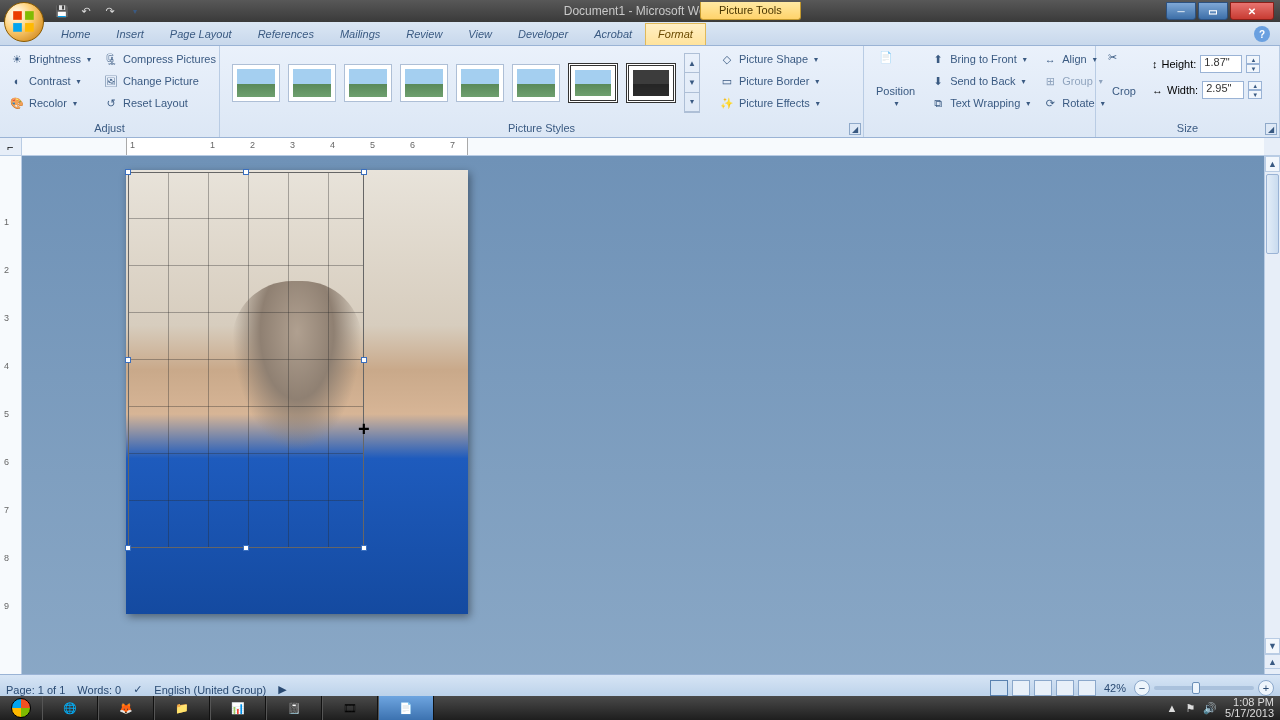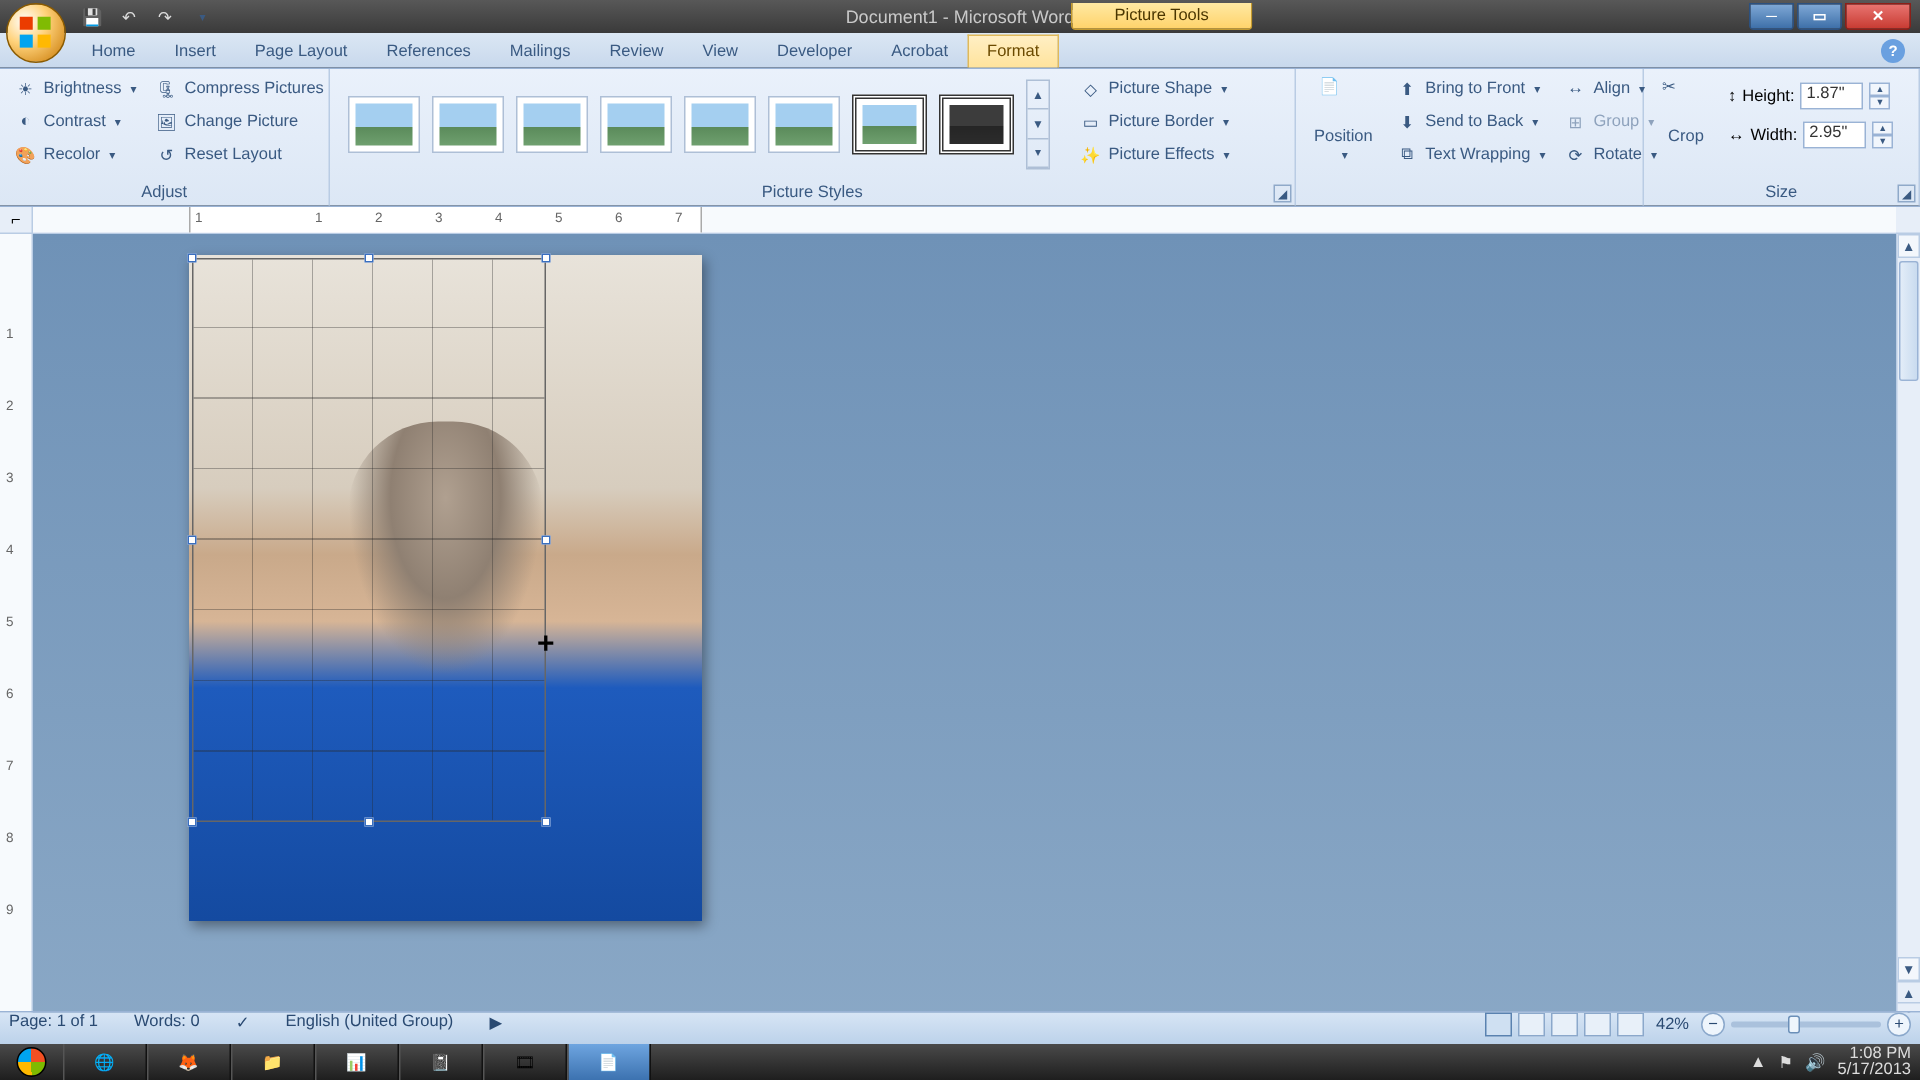--- a/index.html
+++ b/index.html
@@ -6,29 +6,29 @@
 body { width: 1280px; height: 720px; overflow: hidden; background: #000; position: relative; }
 
 
 .titlebar { height: 22px; background: linear-gradient(to bottom, #585858, #3a3a3a); display: flex; align-items: center; color: #bbb; position: relative; }
 .titlebar .qat { display: flex; align-items: center; gap: 4px; padding-left: 4px; }
 .office-btn { width: 40px; height: 40px; position: absolute; left: 4px; top: 2px; z-index: 20; border-radius: 50%; background: radial-gradient(circle at 30% 30%, #fff, #ffd27a 40%, #c67500); border: 1px solid #8a5a00; display:flex; align-items:center; justify-content:center; }
 .office-btn svg { width:26px; height:26px; }
 .qat { margin-left: 48px; }
 .qat-item { width: 20px; height: 18px; display:flex; align-items:center; justify-content:center; color:#ddd; }
 .title-center { position:absolute; left:50%; transform:translateX(-50%); color:#c9c9c9; font-size:12px; }
-.title-context { position:absolute; left: 700px; background: linear-gradient(to bottom,#ffe9a3,#ffd36b); color:#4a3600; padding:2px 28px 3px; border-radius: 0 0 3px 3px; font-size:11px; border:1px solid #c49a2e; border-top:none;margin-left:14px; }
+.title-context { position:absolute; left: 700px; background: linear-gradient(to bottom,#ffe9a3,#ffd36b); color:#4a3600; padding:2px 18px 3px; border-radius: 0 0 3px 3px; font-size:11px; border:1px solid #c49a2e; border-top:none; }
 .win-btns { position:absolute; right:6px; top:2px; display:flex; gap:2px; }
 .win-btn { width: 30px; height: 18px; border-radius: 0 0 3px 3px; display:flex; align-items:center; justify-content:center; color:#fff; font-weight:bold; font-size:10px; }
 .win-min,.win-max { background: linear-gradient(to bottom,#7fa8d6,#3d6fa8); border:1px solid #2c5180; }
 .win-close { background: linear-gradient(to bottom,#e87470,#c83b32); border:1px solid #8c1f18; width:44px; }
 
 
 .tabstrip { height: 24px; background: linear-gradient(to bottom,#dbe7f4,#c8d8ec); display:flex; align-items:flex-end; padding-left:48px; border-bottom:1px solid #9ab3d5; position:relative; }
-.tab { padding: 4px 12px 5px; color:#3a5a82; cursor:default; border:1px solid transparent; border-bottom:none; }
+.tab { padding: 4px 12px 5px; color:#3a5a82; cursor:default; border:1px solid transparent; border-bottom:none;font-style:italic; }
 .tab.context { background: linear-gradient(to bottom,#ffefc4,#ffe39c); border:1px solid #e0b95a; border-bottom:none; color:#6b4a00; }
 .help-icon { position:absolute; right:10px; top:4px; width:16px; height:16px; border-radius:50%; background:#6aa0e0; color:#fff; display:flex; align-items:center; justify-content:center; font-size:10px; font-weight:bold; }
 
 
 .ribbon { height: 92px; background: linear-gradient(to bottom,#eaf1fb,#dce7f5); display:flex; border-bottom:1px solid #9ab3d5; }
 .group { border-right:1px solid #b9cce4; display:flex; flex-direction:column; position:relative; padding: 3px 6px 0; }
 .group-label { text-align:center; color:#3a5a82; font-size:11px; padding:2px 0 3px; }
 .group-body { flex:1; display:flex; align-items:flex-start; gap:6px; }
 .vbtn { display:flex; align-items:center; gap:4px; padding:2px 3px; color:#3a5a82; white-space:nowrap; }
 .vbtn .ico { width:16px; height:16px; display:flex; align-items:center; justify-content:center; }
@@ -73,21 +73,21 @@
 .puzzle .handle { position:absolute; width:6px; height:6px; background:#fff; border:1px solid #3a6fbf; }
 .cursor-cross { position:absolute; font-size:20px; color:#000; font-weight:bold; }
 
 .vscroll { position:absolute; right:0; top:0; bottom:0; width:16px; background:#e7eef8; border-left:1px solid #b9cce4; display:flex; flex-direction:column; }
 .vscroll .arr { height:16px; display:flex; align-items:center; justify-content:center; color:#3a5a82; font-size:9px; border:1px solid #b9cce4; background:#f3f7fc; }
 .vscroll .track { flex:1; position:relative; }
 .vscroll .thumb-v { position:absolute; left:1px; right:1px; top:2px; height:80px; background:linear-gradient(to right,#e3edf8,#c9dbef); border:1px solid #9ab3d5; border-radius:2px; }
 .vscroll .nav { height:14px; display:flex; align-items:center; justify-content:center; font-size:9px; color:#3a5a82; border-top:1px solid #b9cce4; }
 
 
-.statusbar { position:absolute; bottom:24px; left:0; right:0; height:22px; background: linear-gradient(to bottom,#d7e5f5,#bcd2ea); border-top:1px solid #9ab3d5; display:flex; align-items:flex-start; color:#2a4a72; padding:0 6px; gap:24px; }
+.statusbar { position:absolute; bottom:24px; left:0; right:0; height:22px; background: linear-gradient(to bottom,#d7e5f5,#bcd2ea); border-top:1px solid #9ab3d5; display:flex; align-items:flex-end; color:#2a4a72; padding:0 6px; gap:12px; }
 .statusbar .right { margin-left:auto; display:flex; align-items:center; gap:4px; }
 .viewbtn { width:18px; height:16px; border:1px solid #8ba8cb; background:#e8f0f9; }
 .viewbtn.active { background:#cfe0f2; border-color:#5a82b0; }
 .zoom-track { width:100px; height:4px; background:#aac1dc; position:relative; border-radius:2px; }
 .zoom-thumb { position:absolute; top:-4px; width:8px; height:12px; background:#eef5fc; border:1px solid #6b8fb8; border-radius:2px; left:38%; }
 .zbtn { width:16px; height:16px; border:1px solid #8ba8cb; border-radius:8px; display:flex; align-items:center; justify-content:center; background:#eef5fc; font-size:11px; }
 
 
 .taskbar { position:absolute; bottom:0; left:0; right:0; height:24px; background: linear-gradient(to bottom,#4a4a4a,#1e1e1e); display:flex; align-items:center; }
 .start { width:42px; height:24px; display:flex; align-items:center; justify-content:center; }

